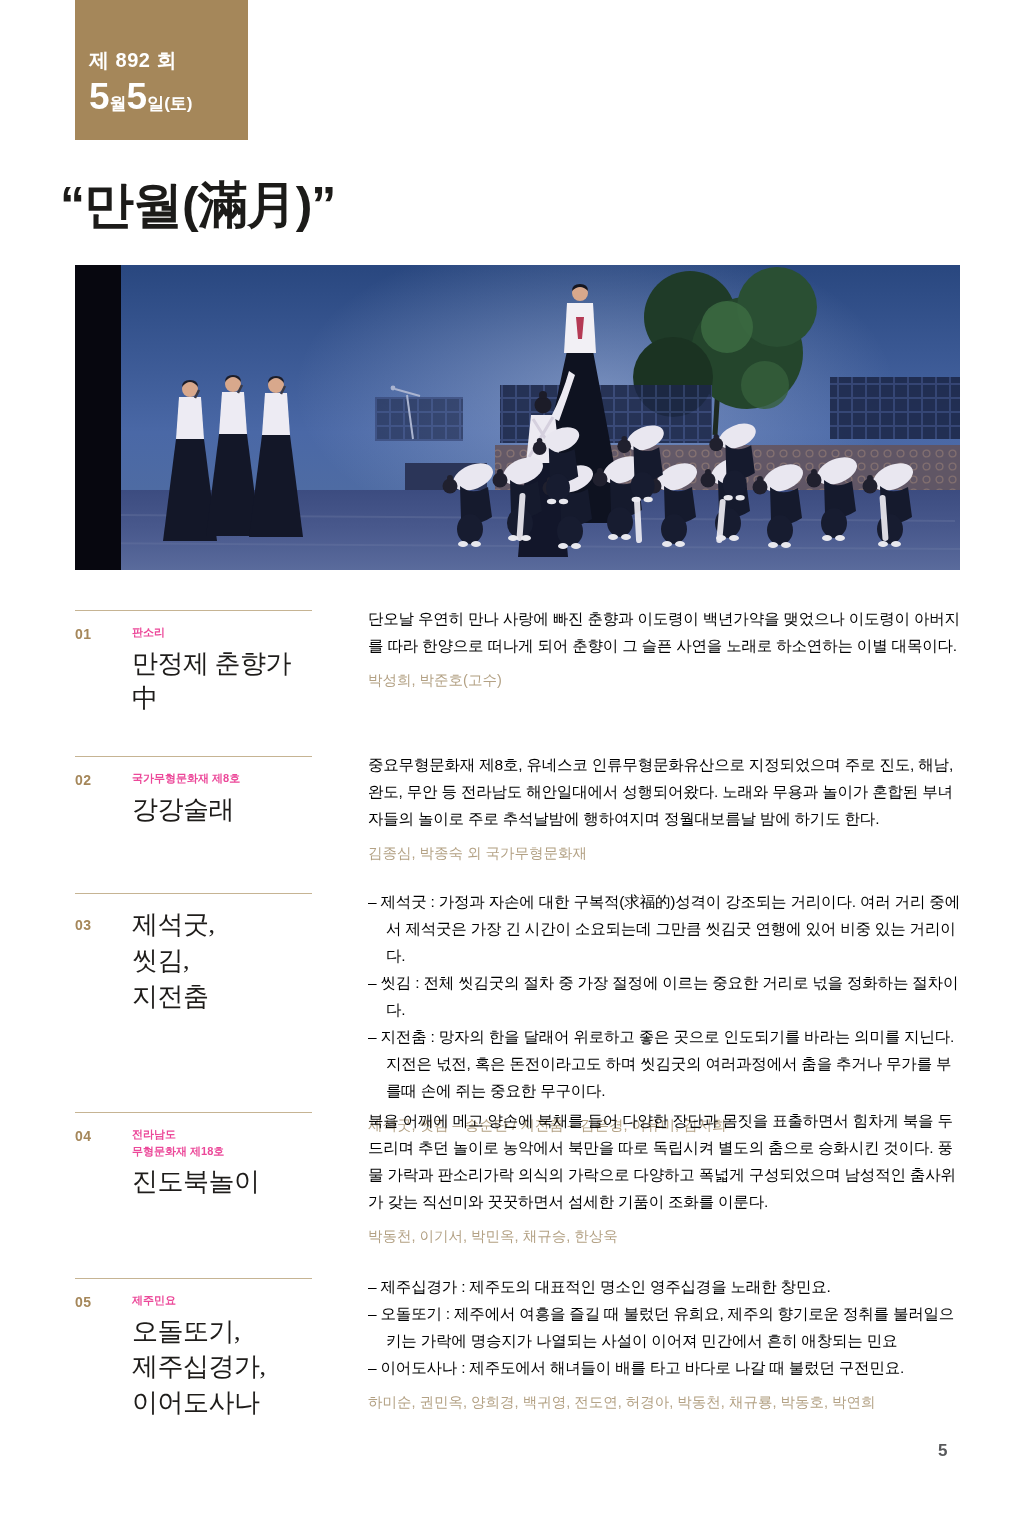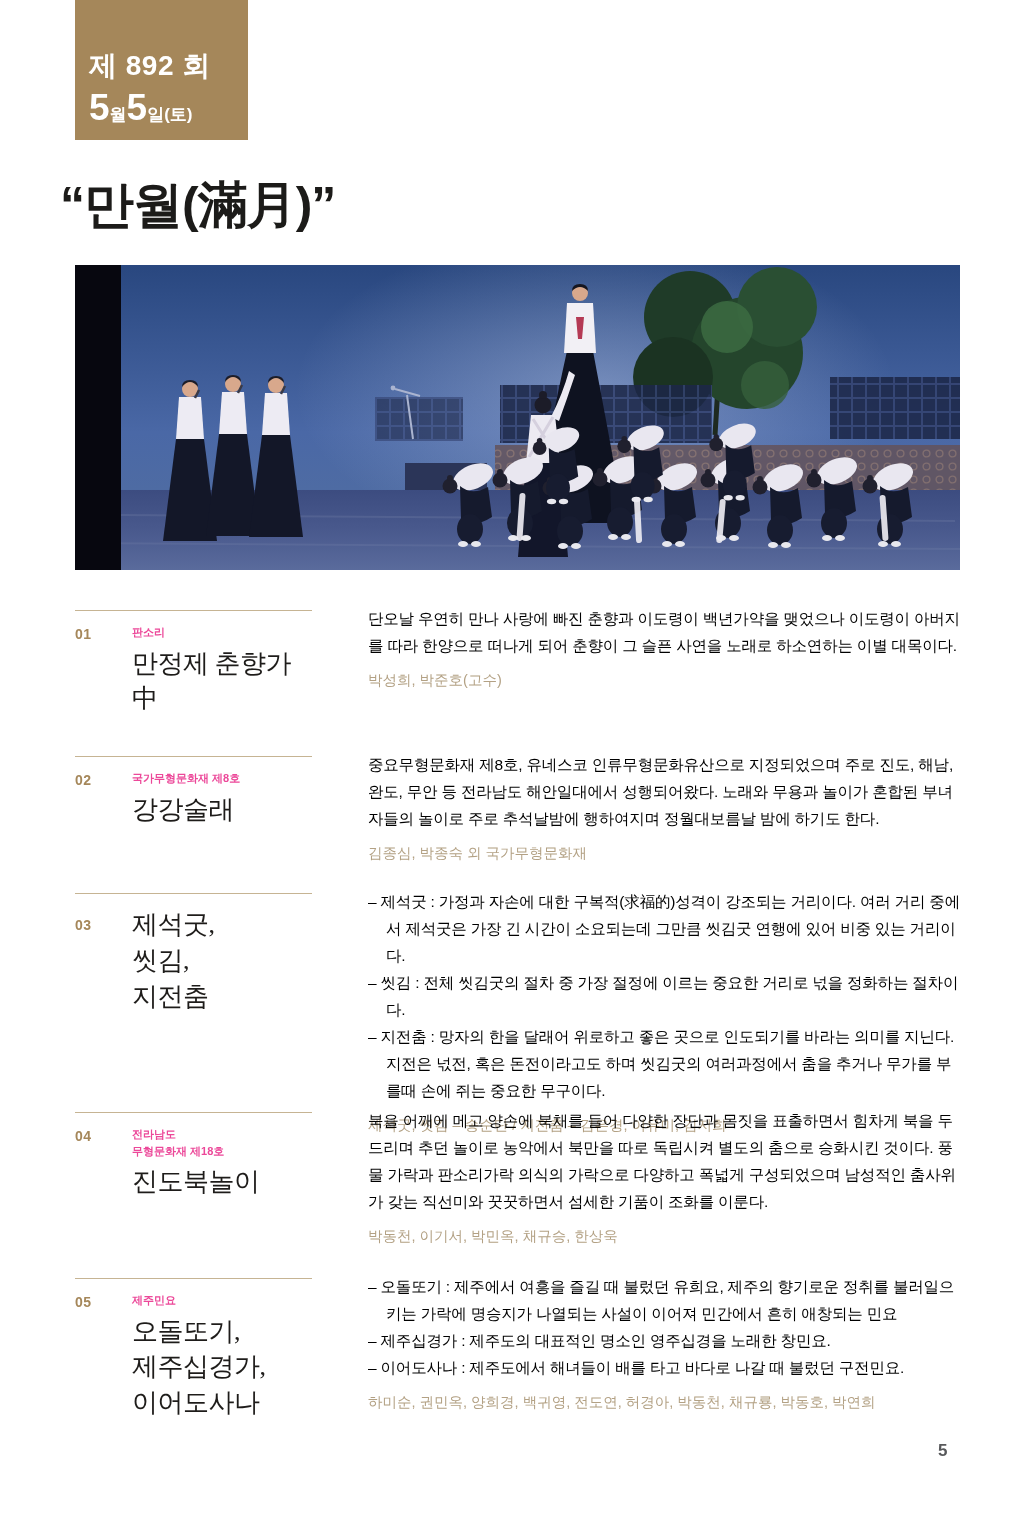--- a/index.html
+++ b/index.html
@@ -7,21 +7,21 @@
   body { font-family:"Liberation Sans","DejaVu Sans",sans-serif; }
   .page {
     position:relative; width:1033px; height:1523px; margin:0 auto;
     background:#ffffff; overflow:hidden;
   }
   
   .badge {
     position:absolute; left:75px; top:0; width:173px; height:140px;
     background:#a5875a; color:#ffffff; padding:47px 0 0 14px;
   }
-  .badge .ep { font-size:28px; font-weight:bold; letter-spacing:0.5px; }
+  .badge .ep { font-size:20px; font-weight:bold; letter-spacing:0.5px; }
   .badge .date { margin-top:4px; line-height:1; white-space:nowrap; }
   .badge .date .big { font-size:37px; font-weight:bold; }
   .badge .date .small { font-size:17px; font-weight:bold; }
   
   .main-title {
     position:absolute; left:60px; top:172px;
     font-size:50px; font-weight:800; color:#1c1b19; letter-spacing:-1px;
   }
   
   .photo {
@@ -286,22 +286,22 @@
           <div class="cat">제주민요</div>
           <div class="ttl">
             <div>오돌또기,</div>
             <div>제주십경가,</div>
             <div>이어도사나</div>
           </div>
         </div>
       </div>
     </div>
     <div class="right">
+      <div class="bullet">– 제주십경가 : 제주도의 대표적인 명소인 영주십경을 노래한 창민요.</div>
       <div class="bullet">– 오돌또기 : 제주에서 여흥을 즐길 때 불렀던 유희요, 제주의 향기로운 정취를 불러일으키는 가락에 명승지가 나열되는 사설이 이어져 민간에서 흔히 애창되는 민요</div>
-      <div class="bullet">– 제주십경가 : 제주도의 대표적인 명소인 영주십경을 노래한 창민요.</div>
       <div class="bullet">– 이어도사나 : 제주도에서 해녀들이 배를 타고 바다로 나갈 때 불렀던 구전민요.</div>
       <p class="performers">하미순, 권민옥, 양희경, 백귀영, 전도연, 허경아, 박동천, 채규룡, 박동호, 박연희</p>
     </div>
   </section>
 
   <div class="pageno">5</div>
 
 </div>
 
 </body></html>

